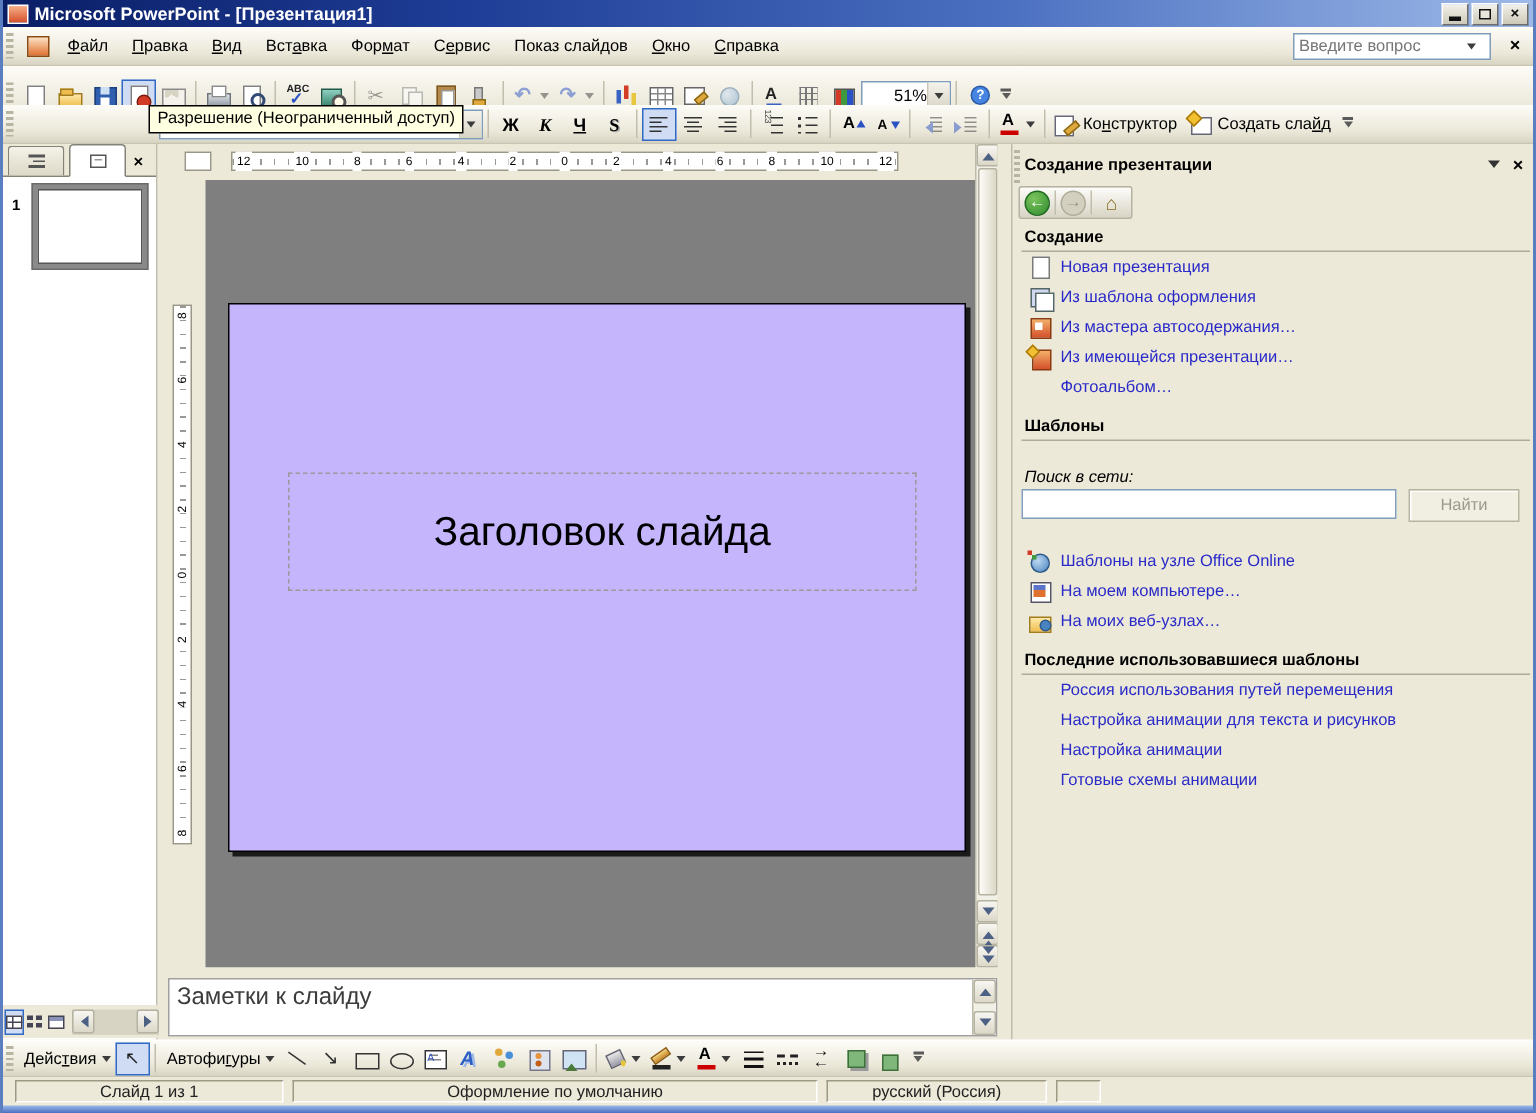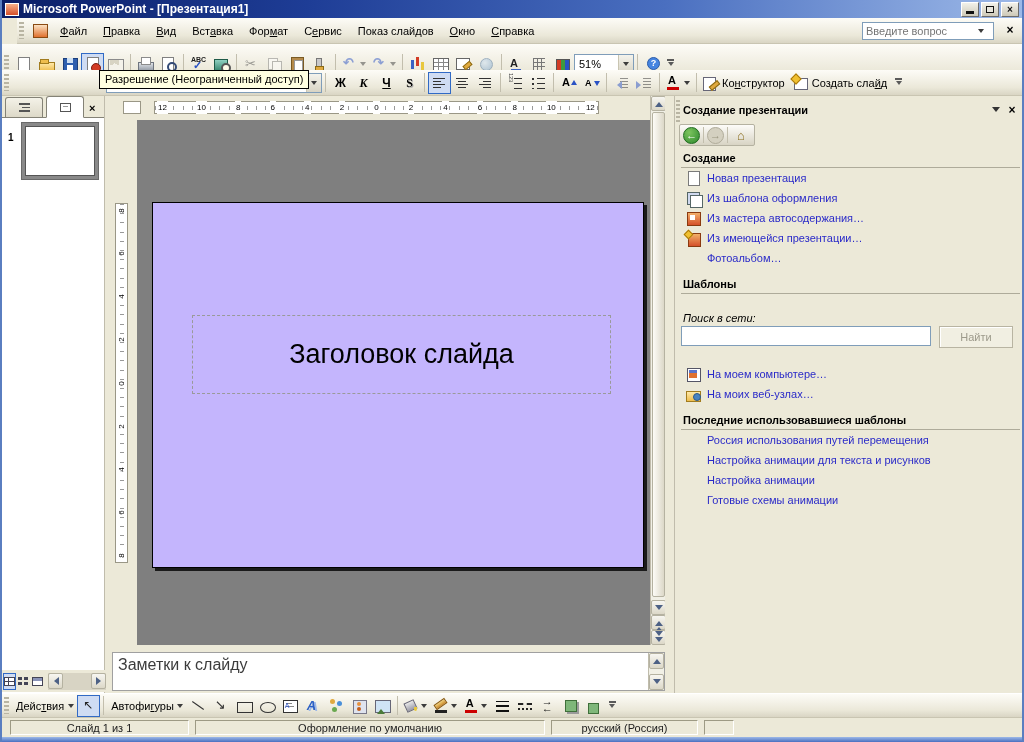--- a/index.html
+++ b/index.html
@@ -19,22 +19,22 @@
   .winbtn .minbar { width:8px; height:3px; background:#111; margin-top:7px; }
   .winbtn .restsq { width:8px; height:7px; border:1px solid #111; position:relative; background:#e8e6dc; }
   .winbtn .restsq::before { content:""; position:absolute; left:2px; top:-3px; width:8px; height:7px; border:1px solid #111; background:#e8e6dc; z-index:-1; }
 
   
   .bar { position:absolute; left:0; right:0; display:flex; align-items:center;
     background:linear-gradient(#fdfcf7,#ebe8d9 70%,#d9d5c4); border-bottom:1px solid #c9c5b2; }
   .grip { width:5px; height:17px; margin:0 3px 0 2px;
     background:repeating-linear-gradient(180deg,#b9b5a3 0 2px,transparent 2px 4px); }
   .sep { width:1px; height:19px; background:#c2bead; margin:0 3px; align-self:center; }
-  .menubar { top:18px; height:26px;margin-left:15px; }
-  .stdbar  { top:44px; height:40px; }
+  .menubar { top:18px; height:26px; }
+  .stdbar  { top:44px; height:40px;text-align:right; }
   .fmtbar  { top:70px; height:26px; }
   .menu-item { padding:4px 8px; white-space:nowrap; }
   .doc-icon { width:15px; height:14px; margin:0 4px 0 6px; background:linear-gradient(#fbe1c2,#e0712f); border:1px solid #8a4a12; }
   .spacerflex { flex:1; }
   .askbox { width:132px; height:18px; background:#fff; border:1px solid #7f9db9; display:flex; align-items:center; margin-right:8px; }
   .askbox input { border:none; outline:none; width:110px; font-size:11px; padding-left:3px; font-family:inherit; color:#808080; background:transparent; }
   .menu-close { width:16px; height:16px; margin-right:4px; text-align:center; font-weight:bold; font-size:12px; line-height:15px; }
 
   .tbtn { min-width:23px; height:22px; padding:0 1px; display:flex; align-items:center; justify-content:center;
     border:1px solid transparent; position:relative; flex:0 0 auto; }
@@ -624,20 +624,24 @@
           </div>
         </div>
       <div class="tp-section">Шаблоны</div>
       <div class="tp-search-label">Поиск в сети:</div>
       <div class="tp-search-row">
         <input class="tp-search-input" value="" style="">
         <div class="tp-search-btn">Найти</div>
       </div>
       <div id="tp-templates">
           <div class="tp-link">
+            <span class="tpi tpi-office-online"></span>
+            <span class="txt">Шаблоны на узле Office Online</span>
+          </div>
+          <div class="tp-link">
             <span class="tpi tpi-my-computer"></span>
             <span class="txt">На моем компьютере…</span>
           </div>
           <div class="tp-link">
             <span class="tpi tpi-web-sites"></span>
             <span class="txt">На моих веб-узлах…</span>
           </div>
         </div>
       <div class="tp-section">Последние использовавшиеся шаблоны</div>
       <div id="tp-recent">

